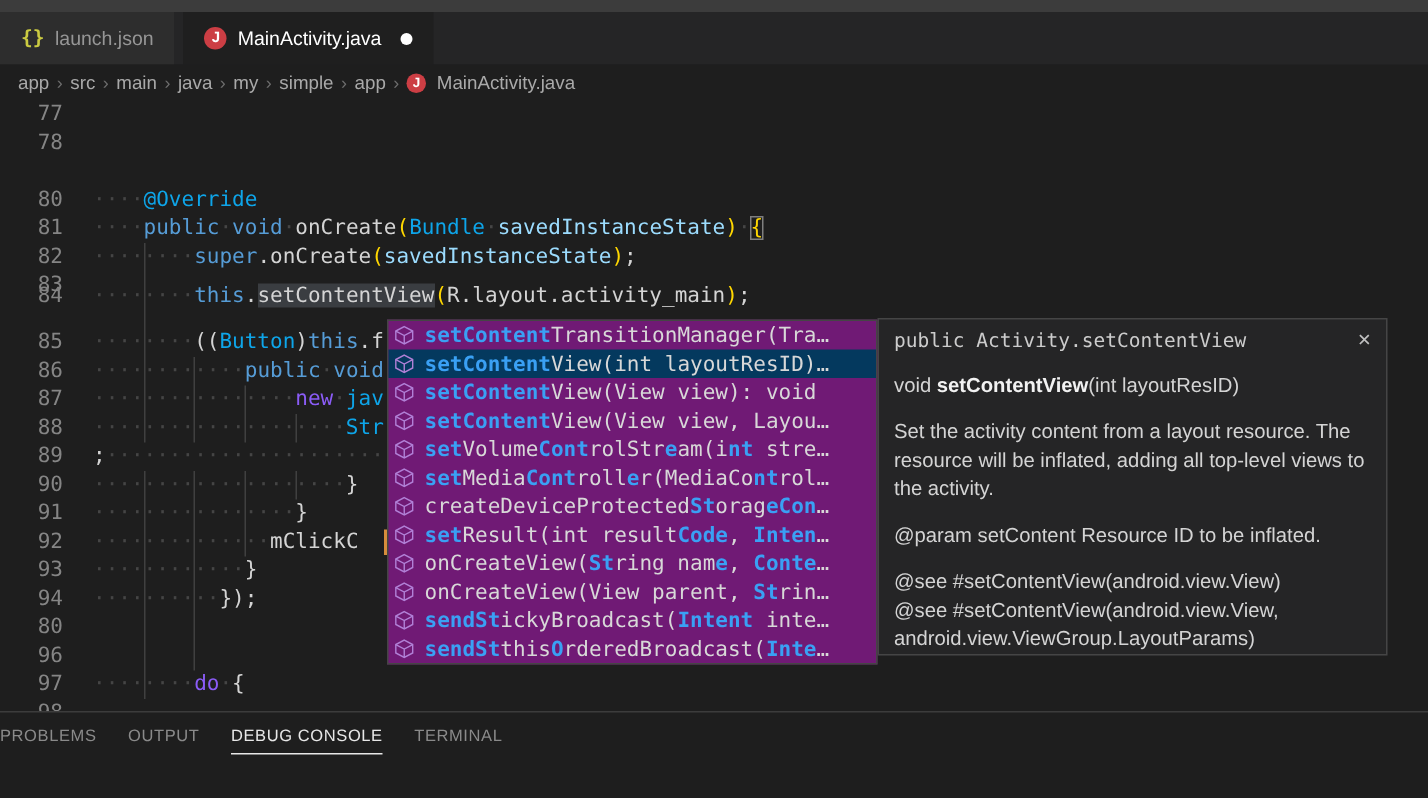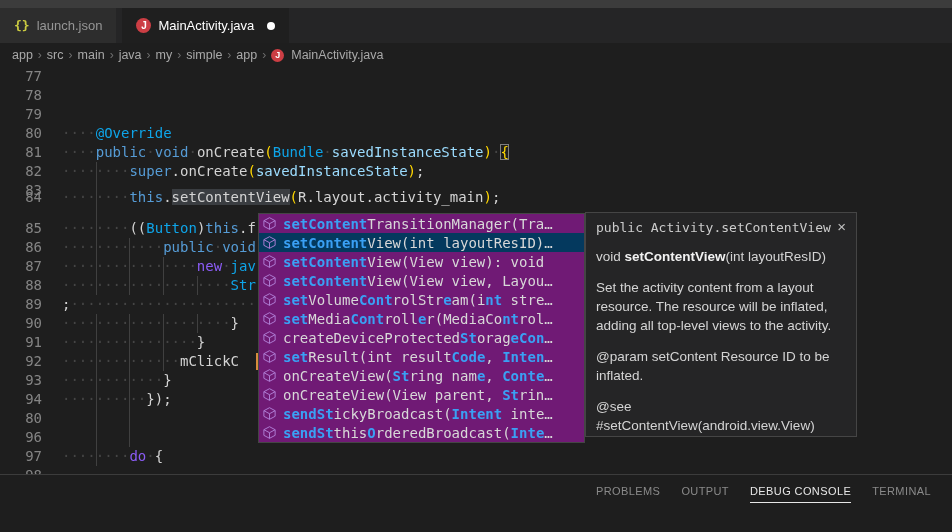--- a/index.html
+++ b/index.html
@@ -36,30 +36,30 @@
   .cursor{position:absolute;width:2px;background:#D78D3C;}
   
   .suggest{position:absolute;left:258px;top:213px;width:327px;background:#701a75;border:1px solid #454545;
            box-sizing:border-box;z-index:10;font-family:"DejaVu Sans Mono",monospace;font-size:14px;}
   .srow{height:19px;display:flex;align-items:center;padding-left:3px;white-space:pre;overflow:hidden;}
   .srow.selected{background:#04395E;}
   .s-icon{width:16px;height:15px;margin-right:5px;display:flex;align-items:center;flex:0 0 auto;}
   .sm{color:#3AA0F4;font-weight:bold;}
   .sn{color:#D8D8D8;}
   
-  .docs{position:absolute;left:585px;top:212px;width:272px;height:225px;background:#252526;
+  .docs{position:absolute;left:585px;top:212px;width:340px;height:225px;background:#252526;
         border:1px solid #454545;box-sizing:border-box;z-index:9;overflow:hidden;padding:7px 10px;}
   .docs-head{display:flex;justify-content:space-between;align-items:flex-start;margin-bottom:12px;}
   .docs-title{font-family:"DejaVu Sans Mono",monospace;font-size:13px;color:#cccccc;}
   .docs-close{color:#c0c0c0;font-size:15px;line-height:13px;cursor:default;}
   .docs p{margin:0 0 12px;line-height:19px;font-size:13.5px;color:#d4d4d4;white-space:pre-wrap;}
   .sig .b{font-weight:bold;color:#f2f2f2;}
   
   .panel{position:absolute;left:0;top:474px;width:952px;height:58px;background:#1e1e1e;border-top:1px solid #3c3c3c;box-sizing:border-box;}
-  .ptabs{display:flex;padding-left:13px;justify-content:flex-end;}
+  .ptabs{display:flex;}
   .ptab{font-size:11px;letter-spacing:.4px;color:#8a8a8a;padding:10px 0 5px;margin-right:21px;border-bottom:1px solid transparent;}
   .ptab.active{color:#e7e7e7;border-bottom:1px solid #e7e7e7;}
 </style>
 </head>
 <body>
 
 <div id="app">
   <div class="titlebar"></div>
 
   <div class="tabbar">
@@ -89,21 +89,20 @@
       <span class="crumb-sep">›</span>
       <span class="crumb">app</span>
       <span class="crumb-sep">›</span>
       <span class="java-icon">J</span>
       <span class="crumb">MainActivity.java</span>
     </div>
 
   <div class="editor" id="editor">
       <div class="line" style="top: 0px;"><span class="ln">77</span><span class="codetxt"></span></div>
       <div class="line" style="top: 19px;"><span class="ln">78</span><span class="codetxt"></span></div>
-      <div class="line" style="top: 38px;"><span class="ln">79</span><span class="codetxt"></span></div>
       <div class="line" style="top: 57px;"><span class="ln">80</span><span class="codetxt"><span class="ws">····</span><span class="ty">@Override</span></span></div>
       <div class="line" style="top: 76px;"><span class="ln">81</span><span class="codetxt"><span class="ws">····</span><span class="kw">public</span><span class="ws">·</span><span class="kw">void</span><span class="ws">·</span><span class="tx">onCreate</span><span class="bk">(</span><span class="ty">Bundle</span><span class="ws">·</span><span class="pa">savedInstanceState</span><span class="bk">)</span><span class="ws">·</span><span class="bx">{</span></span></div>
       <div class="line" style="top: 95px;"><span class="ln">82</span><span class="codetxt"><span class="ws">········</span><span class="kw">super</span><span class="tx">.onCreate</span><span class="bk">(</span><span class="pa">savedInstanceState</span><span class="bk">)</span><span class="tx">;</span></span></div>
       <div class="line" style="top: 114px;"><span class="ln">83</span><span class="codetxt"></span></div>
       <div class="line" style="top: 121px;"><span class="ln">84</span><span class="codetxt"><span class="ws">········</span><span class="kw">this</span><span class="tx">.</span><span class="hl">setContentView</span><span class="bk">(</span><span class="tx">R.layout.activity_main</span><span class="bk">)</span><span class="tx">;</span></span></div>
       <div class="line" style="top: 152px;"><span class="ln">85</span><span class="codetxt"><span class="ws">········</span><span class="tx">((</span><span class="ty">Button</span><span class="tx">)</span><span class="kw">this</span><span class="tx">.f</span></span></div>
       <div class="line" style="top: 171px;"><span class="ln">86</span><span class="codetxt"><span class="ws">············</span><span class="kw">public</span><span class="ws">·</span><span class="kw">void</span></span></div>
       <div class="line" style="top: 190px;"><span class="ln">87</span><span class="codetxt"><span class="ws">················</span><span class="ct">new</span><span class="ws">·</span><span class="ty">jav</span></span></div>
       <div class="line" style="top: 209px;"><span class="ln">88</span><span class="codetxt"><span class="ws">····················</span><span class="ty">Str</span></span></div>
       <div class="line" style="top: 228px;"><span class="ln">89</span><span class="codetxt"><span class="tx">;</span><span class="ws">·······················</span></span></div>

